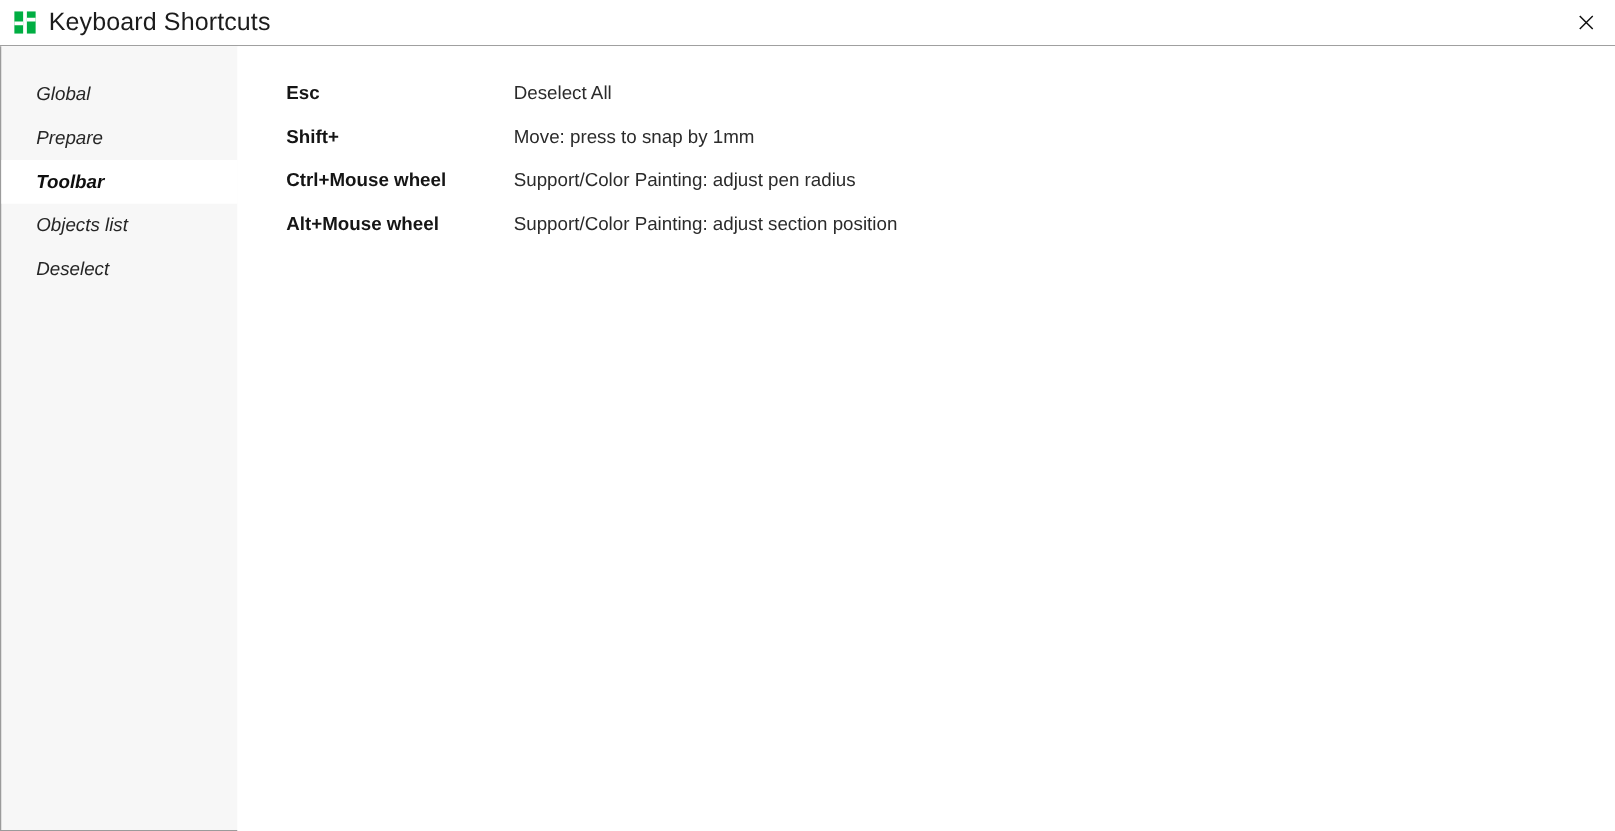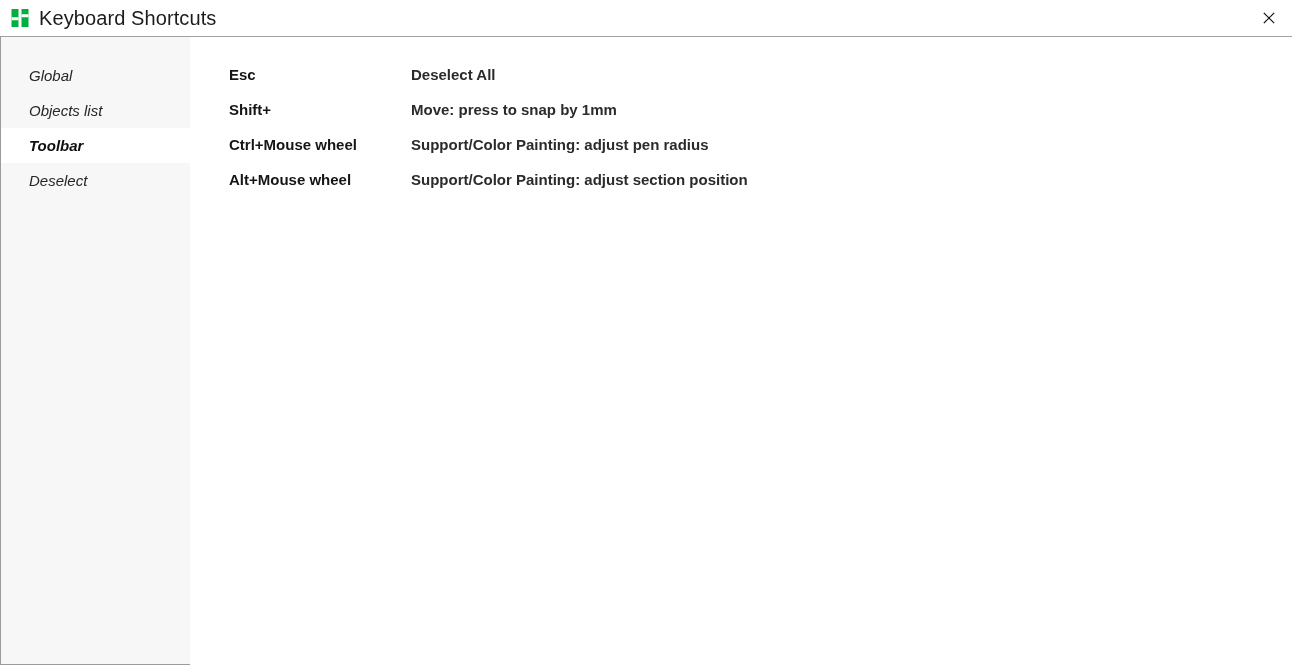--- a/index.html
+++ b/index.html
@@ -130,21 +130,21 @@
     font-weight: bold;
     color: #151515;
     padding: 0 10px 0 0;
     min-width: 172px;
     white-space: nowrap;
     vertical-align: middle;
     text-align: left;
   }
   .desc-cell {
     font-size: 15px;
-    font-weight: bold;
+    font-weight: normal;
     color: #2b2b2b;
     padding: 0;
     white-space: nowrap;
     vertical-align: middle;
     text-align: left;
   }
 </style>
 </head>
 <body>
 
@@ -165,24 +165,27 @@
     </div>
   </div>
 
   <div class="body-split">
 
     <nav class="sidebar">
       <div class="nav-item">
         <span>Global</span>
       </div>
       <div class="nav-item">
-        <span>Objects list</span>
+        <span>Prepare</span>
       </div>
       <div class="nav-item selected">
         <span>Toolbar</span>
+      </div>
+      <div class="nav-item">
+        <span>Objects list</span>
       </div>
       <div class="nav-item">
         <span>Deselect</span>
       </div>
     </nav>
 
     <main class="content">
       <table class="shortcut-table">
         <tbody>
           <tr class="shortcut-row">

